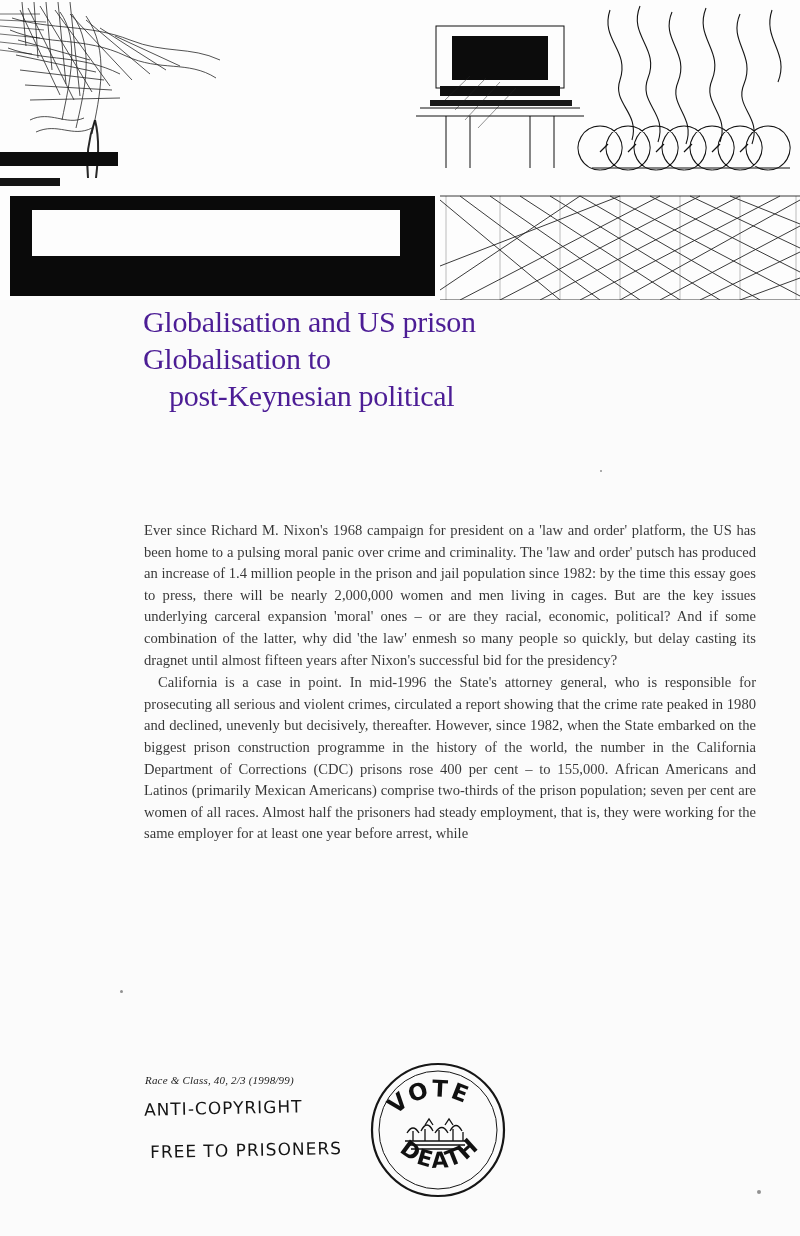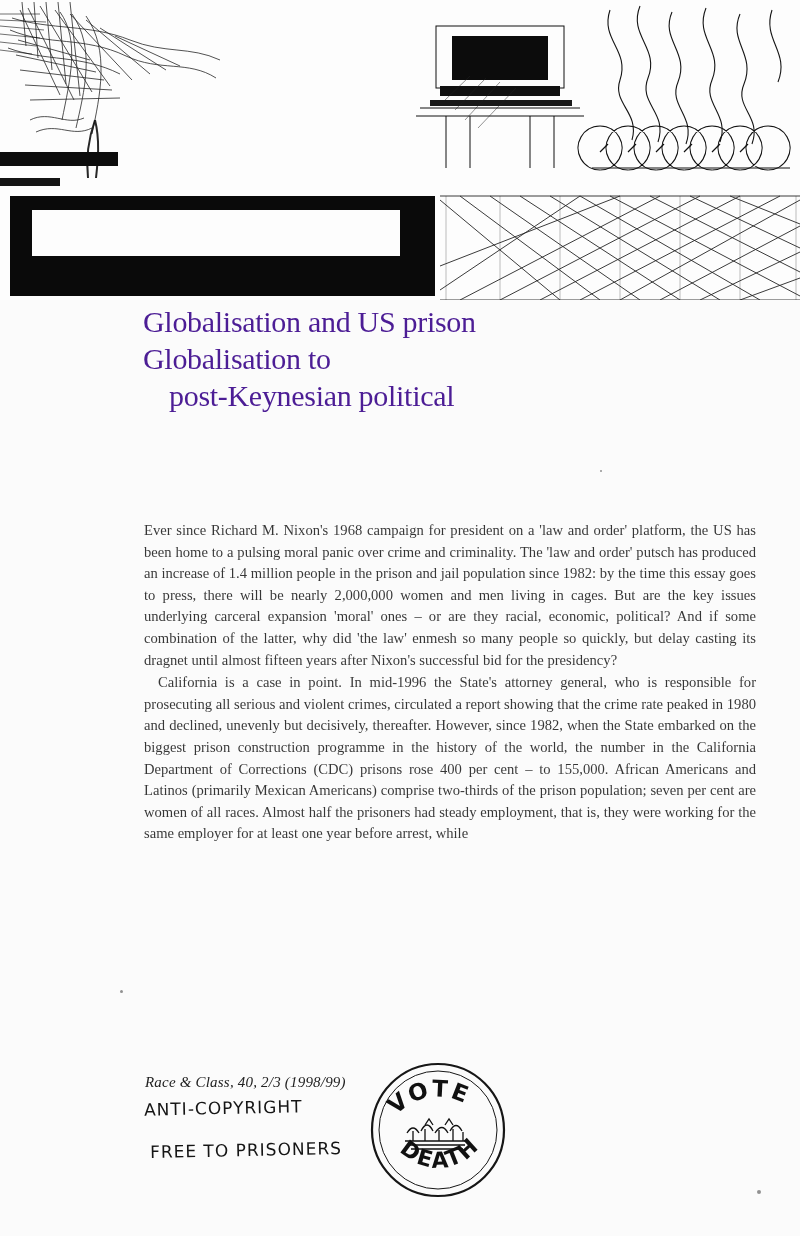--- a/index.html
+++ b/index.html
@@ -96,21 +96,21 @@
   .body-text p + p { text-indent: 14px; margin-top: 1px; }
 
   
   .faded { opacity: 0.88; }
 
   
   .citation {
     position: absolute;
     left: 145px;
     top: 1074px;
-    font-size: 15px;
+    font-size: 11px;
     font-style: italic;
     color: #222;
     letter-spacing: 0.2px;
   }
   .handwritten {
     position: absolute;
     left: 144px;
     font-family: "DejaVu Sans", sans-serif;
     font-size: 17px;
     letter-spacing: 1px;

